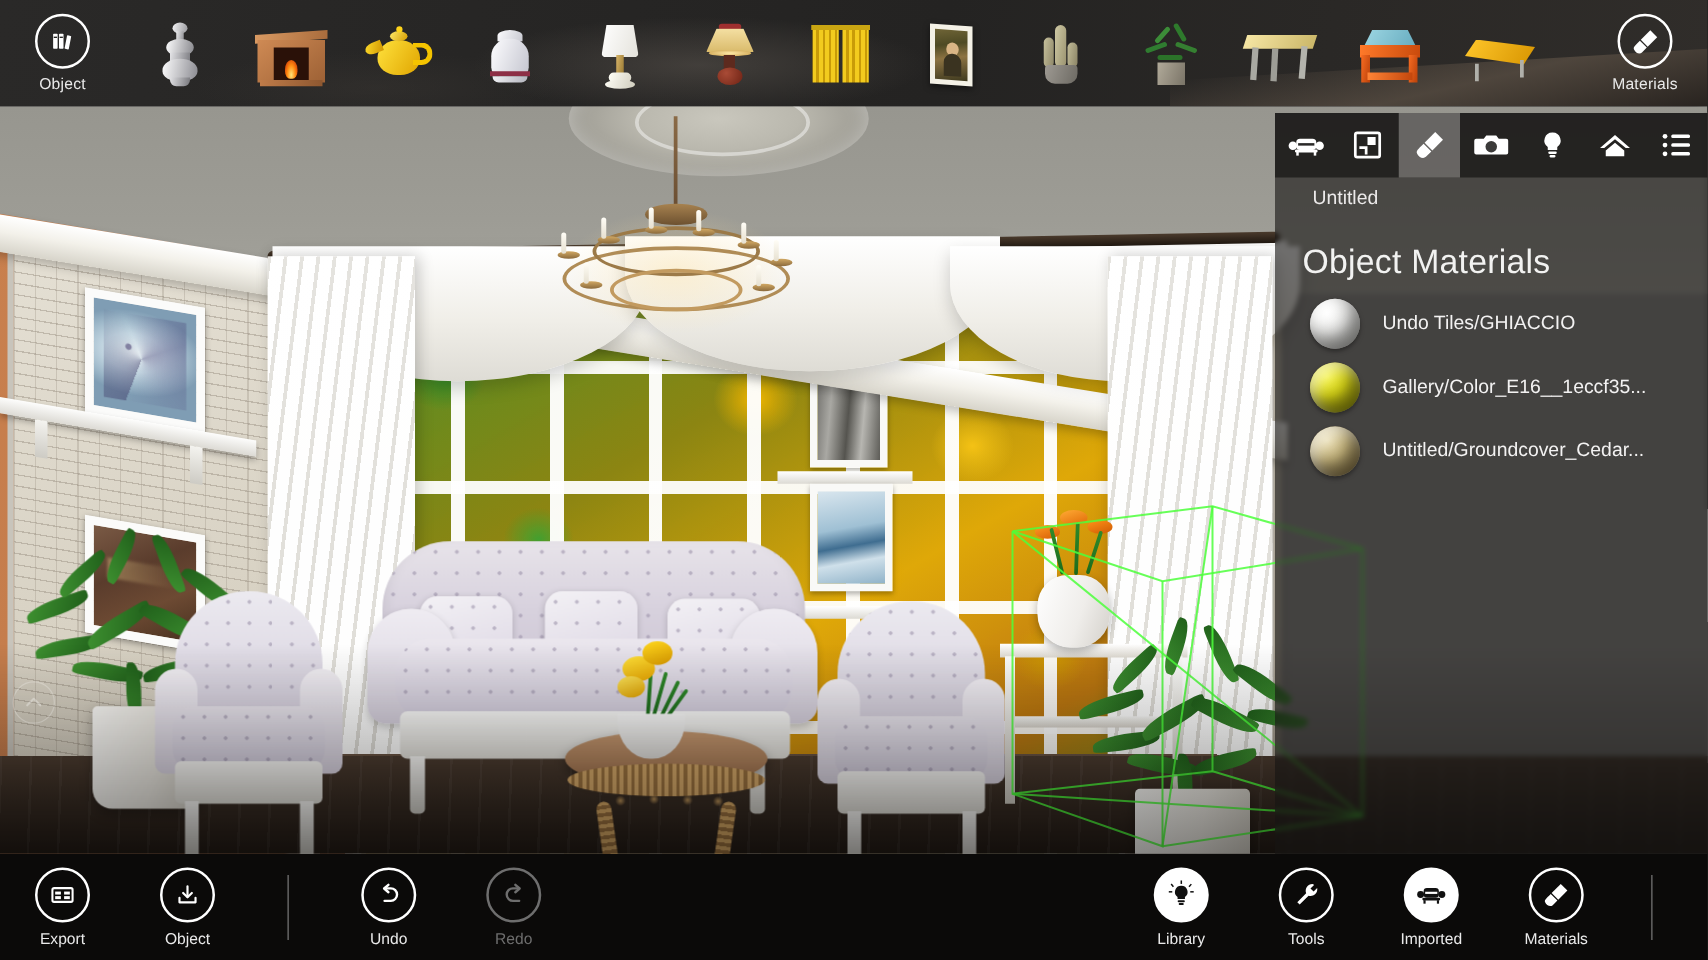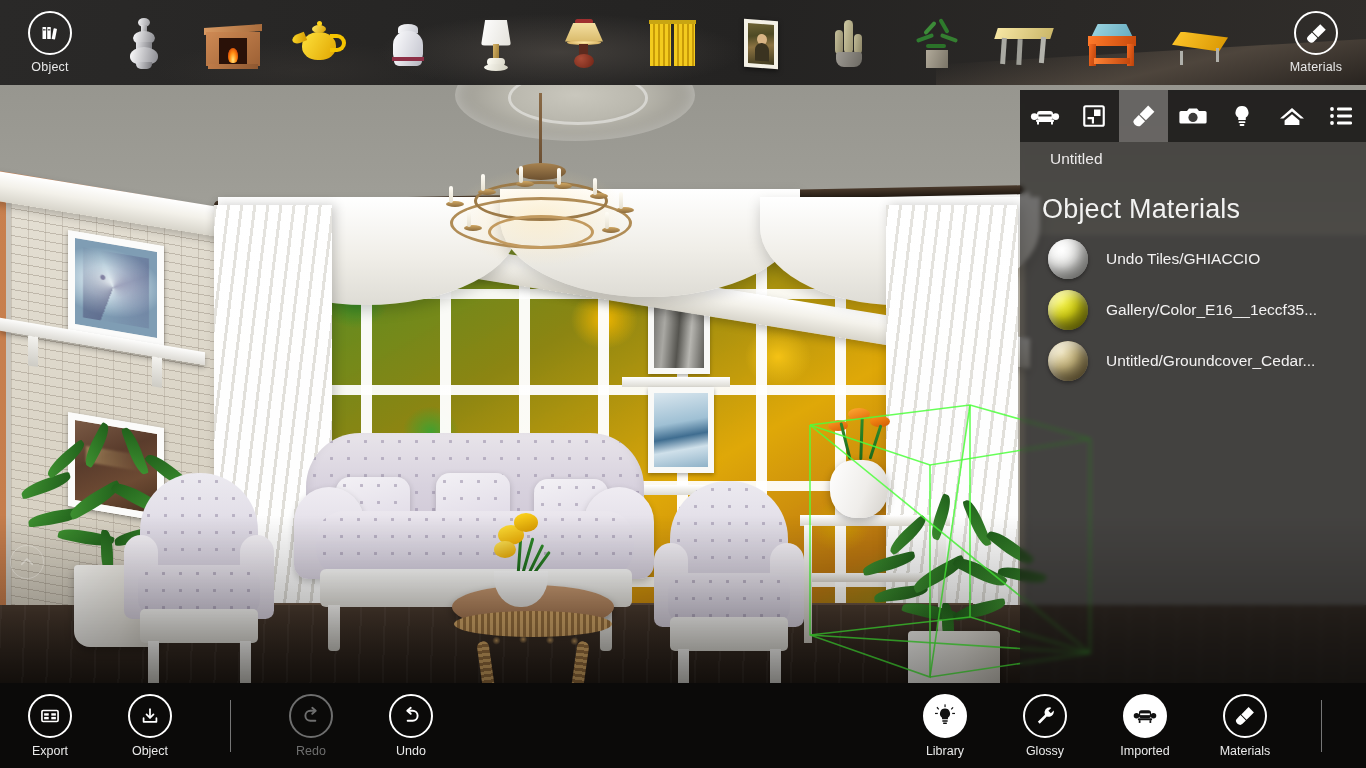--- a/index.html
+++ b/index.html
@@ -923,37 +923,37 @@
       </div>
       <div class="bb-label">Object</div>
     </div>
 
 
     <div style="width:30px"></div>
     <div class="bb-div"></div>
     <div style="width:30px"></div>
 
     <div class="bb-item">
+      <div class="bb-ring">
+        <svg width="23" height="23" viewBox="0 0 24 24" fill="none" stroke="currentColor" stroke-width="2" stroke-linecap="round" stroke-linejoin="round">
+          <path d="M8.4 7 H13.2 a5.2 5.2 0 0 1 0 10.4 H8"></path>
+          <path d="M11.2 4 L7.6 7.1 L11.2 10.2"></path>
+        </svg>
+      </div>
+      <div class="bb-label">Undo</div>
+    </div>
+
+    <div class="bb-item">
       <div class="bb-ring dim">
         <svg width="23" height="23" viewBox="0 0 24 24" fill="none" stroke="currentColor" stroke-width="2" stroke-linecap="round" stroke-linejoin="round">
           <path d="M15.6 7 H10.8 a5.2 5.2 0 0 0 0 10.4 H16"></path>
           <path d="M12.8 4 L16.4 7.1 L12.8 10.2"></path>
         </svg>
       </div>
       <div class="bb-label dim">Redo</div>
-    </div>
-
-    <div class="bb-item">
-      <div class="bb-ring">
-        <svg width="23" height="23" viewBox="0 0 24 24" fill="none" stroke="currentColor" stroke-width="2" stroke-linecap="round" stroke-linejoin="round">
-          <path d="M8.4 7 H13.2 a5.2 5.2 0 0 1 0 10.4 H8"></path>
-          <path d="M11.2 4 L7.6 7.1 L11.2 10.2"></path>
-        </svg>
-      </div>
-      <div class="bb-label">Undo</div>
     </div>
 
     <div class="spacer"></div>
 
     <div class="bb-item">
       <div class="bb-ring filled">
         <svg width="22" height="24" viewBox="0 0 22 26" fill="currentColor">
           <path d="M11 5 a5.4 5.4 0 0 0 -3.2 9.8 V16.4 h6.4 v-1.6 A5.4 5.4 0 0 0 11 5 Z"></path>
           <rect x="7.9" y="17.5" width="6.2" height="1.7" rx=".8"></rect>
           <rect x="8.8" y="20" width="4.4" height="1.7" rx=".8"></rect>
@@ -966,21 +966,21 @@
       </div>
       <div class="bb-label">Library</div>
     </div>
 
     <div class="bb-item">
       <div class="bb-ring">
         <svg width="23" height="23" viewBox="0 0 24 24" fill="currentColor">
           <path d="M16.6 3.4 a5.6 5.6 0 0 0 -5.2 7.7 L4 18.5 l2 2 7.4-7.4 a5.6 5.6 0 0 0 7.2-6.4 l-3 3 -2.6-2.6 3-3 a5.6 5.6 0 0 0 -1.4-0.7 Z"></path>
         </svg>
       </div>
-      <div class="bb-label">Glossy</div>
+      <div class="bb-label">Tools</div>
     </div>
 
     <div class="bb-item">
       <div class="bb-ring filled">
         <svg width="26" height="22" viewBox="0 0 30 24" fill="currentColor">
           <rect x="8" y="5.5" width="14" height="9" rx="3"></rect>
           <rect x="9.4" y="9" width="11.2" height="2" fill="#ffffff"></rect>
           <circle cx="5.2" cy="11.6" r="3.2"></circle>
             <circle cx="24.8" cy="11.6" r="3.2"></circle>
           <rect x="6.8" y="14.6" width="16.4" height="2.4" rx="1"></rect>

